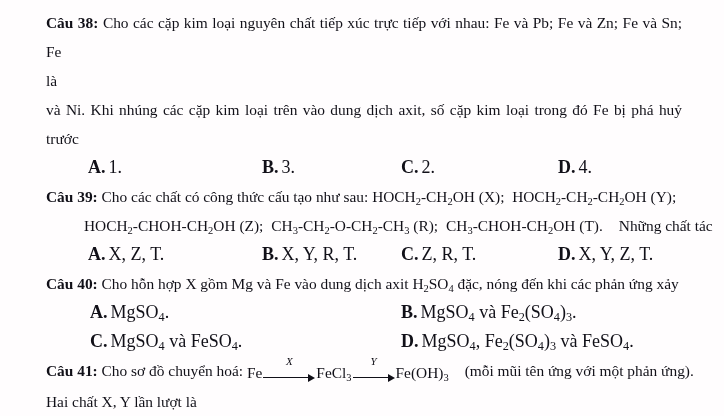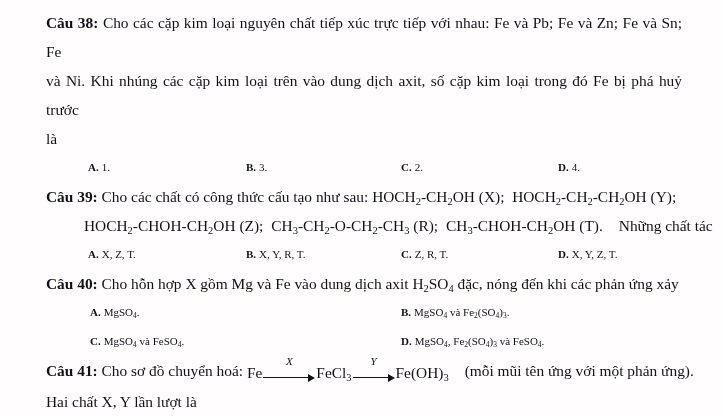--- a/index.html
+++ b/index.html
@@ -48,25 +48,25 @@
     white-space: nowrap;
     top: 0;
   }
   .opt .lbl {
     font-weight: bold;
     margin-right: 3px;
   }
   .opts-2col {
     position: relative;
     height: 29px;
-    font-size: 11px;
+    font-size: 18px;
     line-height: 29px;
   }
   .col-a { left: 42px; }
-  .col-b { left: 200px; }
+  .col-b { left: 216px; }
   .col-c { left: 355px; }
   .col-d { left: 512px; }
   .half-a { left: 44px; }
   .half-b { left: 355px; }
   .indent-1 { padding-left: 38px; }
   
   .rxn {
     display: inline-block;
     vertical-align: middle;
     white-space: nowrap;
@@ -117,22 +117,22 @@
 </head>
 <body>
 
 <div class="page">
 
   <div class="q-block">
     <div class="just">
       <span class="qnum">Câu 38:</span>
       <span>Cho các cặp kim loại nguyên chất tiếp xúc trực tiếp với nhau: Fe và Pb; Fe và Zn; Fe và Sn; Fe</span>
     </div>
+    <div class="just">là</div>
     <div class="just">và Ni. Khi nhúng các cặp kim loại trên vào dung dịch axit, số cặp kim loại trong đó Fe bị phá huỷ trước</div>
-    <div class="just">là</div>
 
     <div class="opts-2col">
       <span class="opt col-a">
         <span class="lbl">A.</span><span>1.</span>
       </span>
       <span class="opt col-b">
         <span class="lbl">B.</span><span>3.</span>
       </span>
       <span class="opt col-c">
         <span class="lbl">C.</span><span>2.</span>

